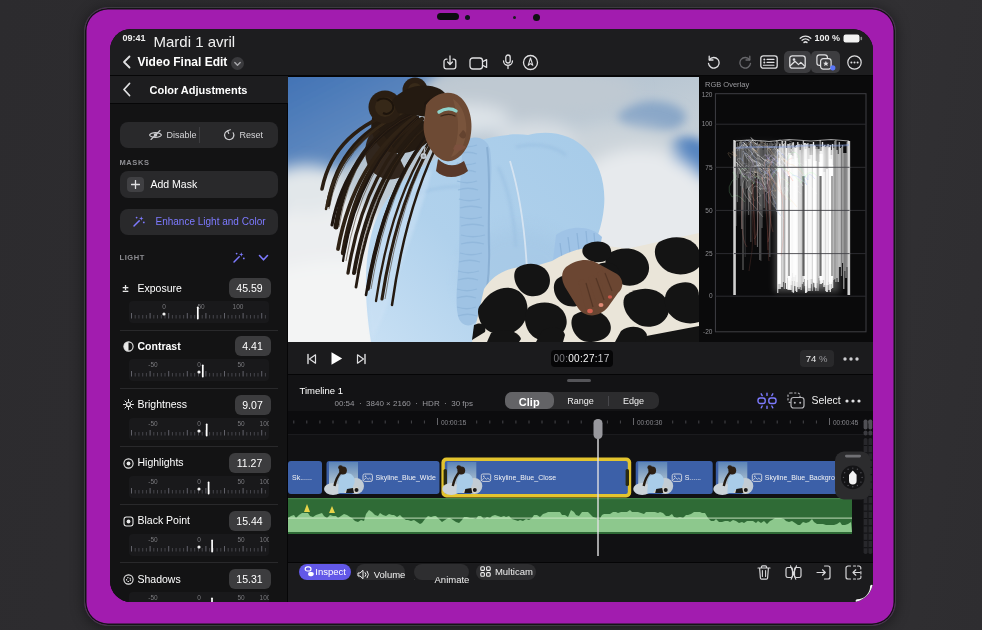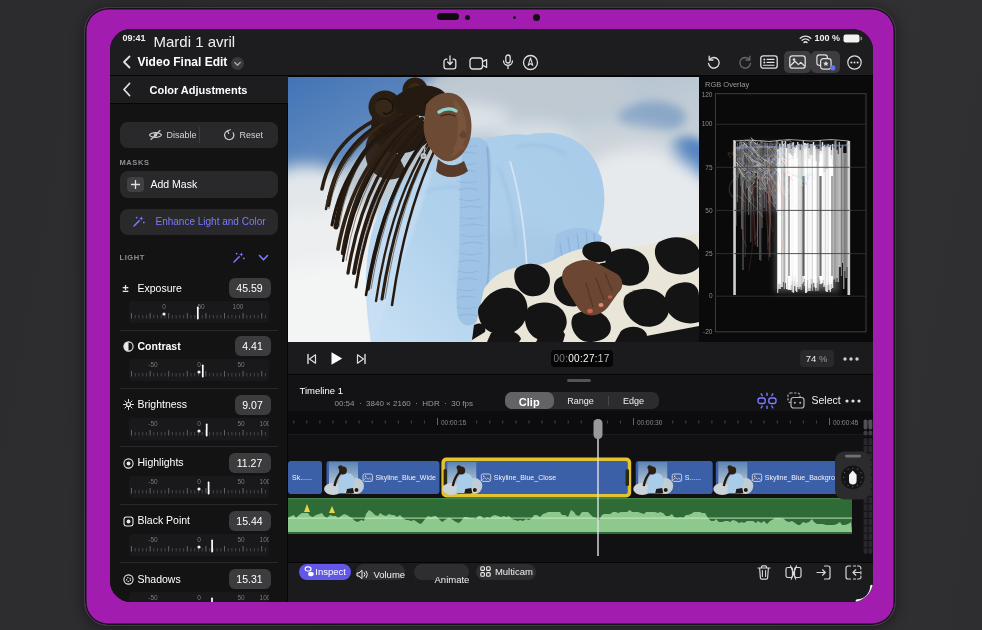--- a/index.html
+++ b/index.html
@@ -1119,21 +1119,21 @@
       <div style="position:absolute;left:178px;top:533px;width:585px;height:40px;background:#1b1b1d;border-top:1px solid #050506;"></div>
       <div style="position:absolute;left:189.7px;top:535px;width:52px;height:16px;background:#6258e8;border-radius:8px;"></div>
       <div style="position:absolute;left:189.7px;top:535px;width:52px;height:16px;display:flex;align-items:center;justify-content:center;color:#ffffff;font-size:9.5px;font-weight:500;">
         <svg width="11" height="11" viewBox="0 0 11 11">
           <rect x="1.2" y="0.8" width="5.8" height="4.2" rx="2.1" fill="none" stroke="#fff" stroke-width="1.2"></rect>
           <rect x="4" y="6" width="5.8" height="4.2" rx="2.1" fill="#fff"></rect>
         </svg>
         <span>Inspect</span>
       </div>
       <div style="position:absolute;left:246.9px;top:535px;width:49px;height:16px;background:#2e2e30;border-radius:8px;"></div>
-      <div style="position:absolute;left:246.9px;top:535px;width:49px;height:22px;display:flex;align-items:center;justify-content:flex-start;gap:4px;color:#f0f0f0;font-size:9.5px;font-weight:500;">
+      <div style="position:absolute;left:246.9px;top:535px;width:49px;height:22px;display:flex;align-items:center;justify-content:flex-end;gap:4px;color:#f0f0f0;font-size:9.5px;font-weight:500;">
         <svg width="13" height="11" viewBox="0 0 13 11">
           <path d="M1,4 H3 L6,1.3 V9.7 L3,7 H1 Z" fill="none" stroke="#f0f0f0" stroke-width="1" stroke-linejoin="round"></path>
           <path d="M8.2,3.6 a2.8,2.8 0 0 1 0,3.8 M10.2,2.2 a5.3,5.3 0 0 1 0,6.6" stroke="#f0f0f0" fill="none" stroke-width="1" stroke-linecap="round"></path>
         </svg>
         <span>Volume</span>
       </div>
       <div style="position:absolute;left:304.4px;top:535px;width:55.5px;height:16px;background:#2e2e30;border-radius:8px;"></div>
       <div style="position:absolute;left:304.4px;top:535px;width:55.5px;height:32px;display:flex;align-items:center;justify-content:flex-start;gap:20px;color:#f0f0f0;font-size:9.5px;font-weight:500;">
         <svg width="12" height="11" viewBox="0 0 12 11">
           <g stroke="#f0f0f0" fill="none" stroke-width="1.1" stroke-linecap="round" stroke-linejoin="round">

